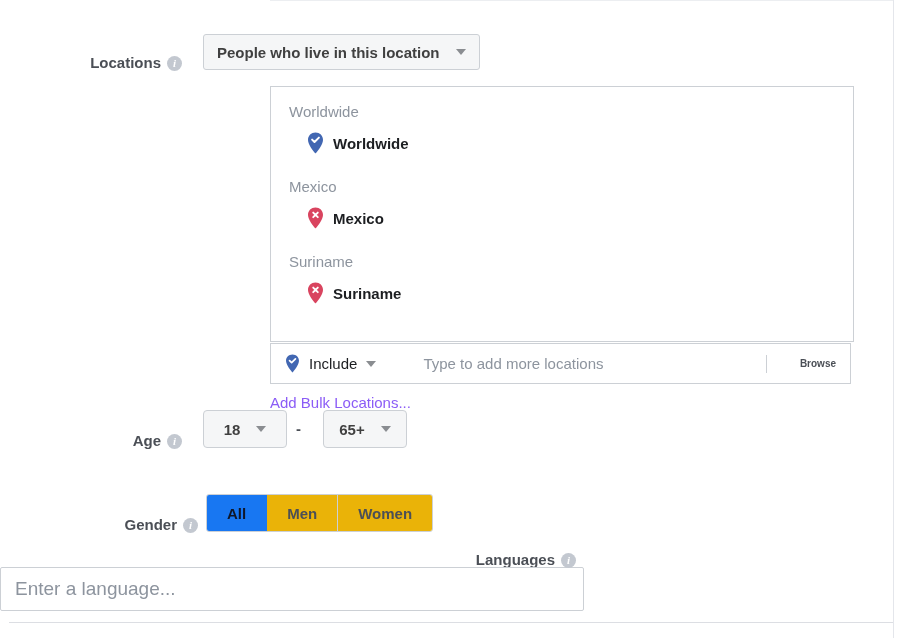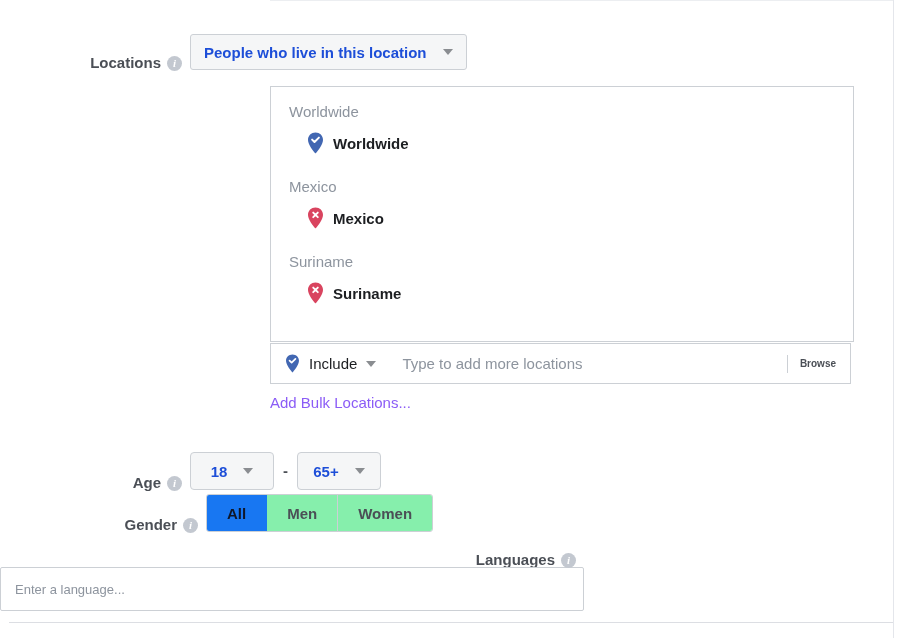--- a/index.html
+++ b/index.html
@@ -83,27 +83,28 @@
     top: 1px;
   }
 
   
   .gray-select {
     background: #f5f6f7;
     border: 1px solid #ccd0d5;
     border-radius: 3px;
     font-size: 15px;
     font-weight: bold;
-    color: #1d4ed8;
+    color: #404040;
     display: inline-flex;
     align-items: center;
     gap: 16px;
     cursor: pointer;
     box-sizing: border-box;
     white-space: nowrap;
+    margin-left: 13px;
   }
   .caret {
     width: 0; height: 0;
     border-left: 5px solid transparent;
     border-right: 5px solid transparent;
     border-top: 6px solid #8a8d91;
     flex: 0 0 auto;
   }
 
   
@@ -148,20 +149,21 @@
   #include-bar {
     position: absolute;
     left: 270px; top: 343px;
     width: 581px; height: 41px;
     border: 1px solid #ccd0d5;
     background: #ffffff;
     box-sizing: border-box;
     display: flex;
     align-items: center;
     padding: 0 12px 0 14px;
+    gap: 21px;
   }
   #include-select {
     display: flex;
     align-items: center;
     gap: 9px;
     cursor: pointer;
     flex: 0 0 auto;
   }
   #include-label {
     font-size: 15px;
@@ -198,21 +200,21 @@
   #bulk-link {
     position: absolute;
     left: 270px; top: 394px;
     font-size: 15px;
     color: #8b5cf6;
     text-decoration: none;
     cursor: pointer;
   }
 
   
-  #age-row { left: 0px; top: 452px; }
+  #age-row { left: 0px; top: 410px; }
   .age-select {
     height: 38px;
     padding: 0 13px;
     border-radius: 4px;
     justify-content: center;
     min-width: 84px;
   }
   #age-dash {
     font-size: 15px;
     color: #4b4f56;
@@ -233,21 +235,21 @@
     box-sizing: border-box;
   }
   .seg {
     display: flex;
     align-items: center;
     justify-content: center;
     padding: 0 20px;
     font-size: 15px;
     font-weight: bold;
     color: #4b4f56;
-    background: #86efac;
+    background: #eab308;
     border-right: 1px solid #ccd0d5;
     cursor: pointer;
     box-sizing: border-box;
     white-space: nowrap;
   }
   .seg:last-child { border-right: 0; }
   .seg.selected {
     background: #1877f2;
     color: #0f172a;
     border-right-color: #1877f2;
@@ -255,21 +257,21 @@
 
   
   #lang-row { left: 0px; top: 552px; flex-direction: column; }
   #lang-input {
     width: 584px;
     height: 44px;
     border: 1px solid #ccd0d5;
     box-sizing: border-box;
     padding: 0 14px;
     font-family: "Liberation Sans", sans-serif;
-    font-size: 13px;
+    font-size: 19px;
     color: #1c1e21;
     background: #fff;
     outline: none;
     border-radius: 2px;
   }
   #lang-input::placeholder { color: #8d949e; opacity: 1; }
 </style>
 </head>
 <body>
 

